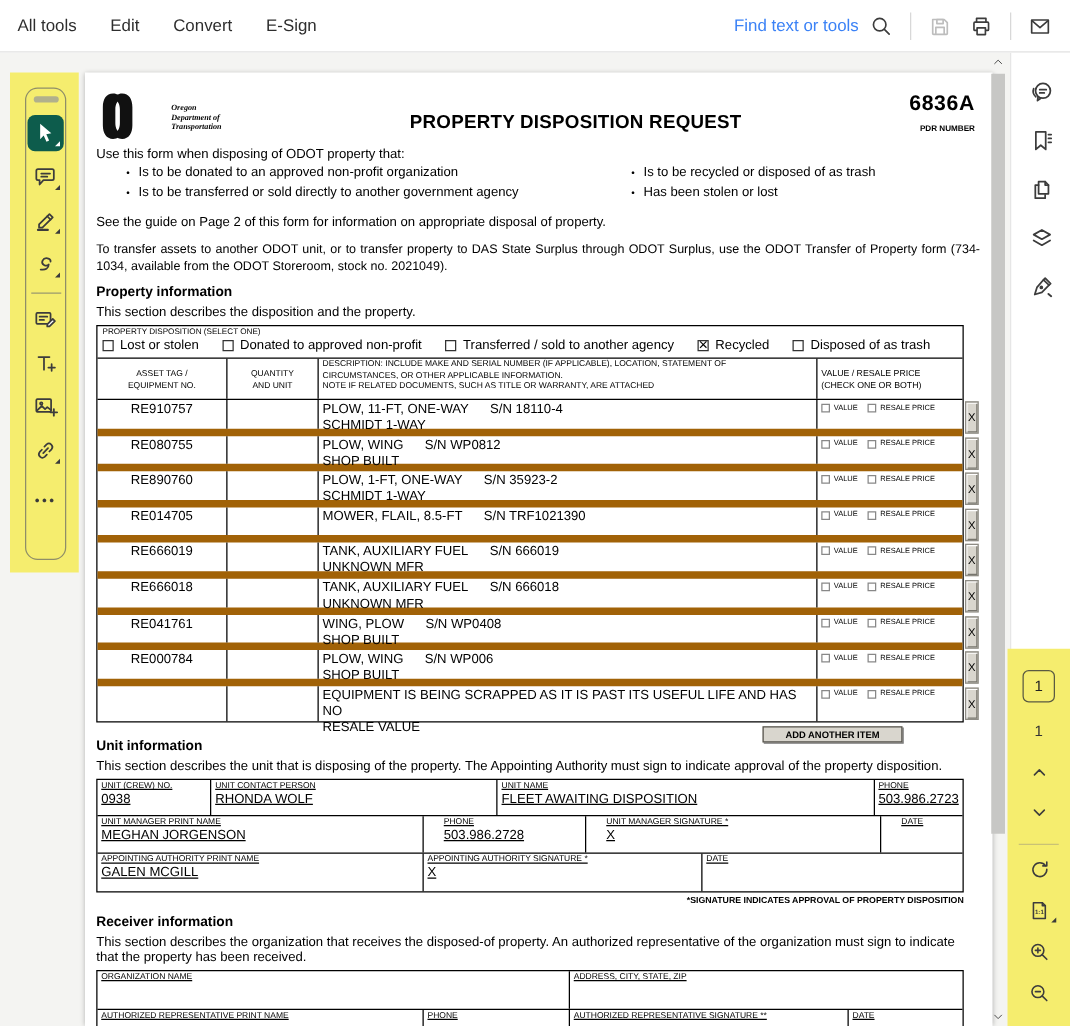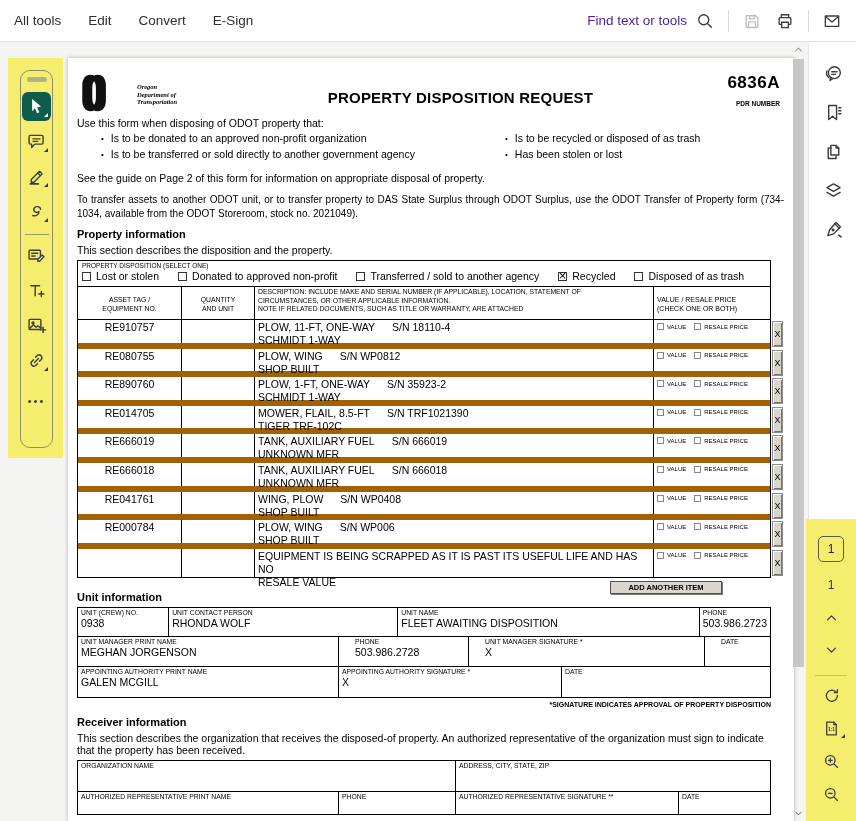--- a/index.html
+++ b/index.html
@@ -16,21 +16,21 @@
   }
   
   .topbar{
     height:42px;background:#fff;border-bottom:1px solid var(--border);
     display:flex;align-items:center;justify-content:space-between;
     padding:0 14px;position:relative;z-index:5;
   }
   .menus{display:flex;gap:27px;font-size:13.5px;color:#2e2e2e;}
   .menus span{cursor:default;}
   .topright{display:flex;align-items:center;gap:13px;}
-  .findbtn{display:flex;align-items:center;gap:8px;font-size:13.5px;color:#4c1d95;}
+  .findbtn{display:flex;align-items:center;gap:8px;font-size:13.5px;color:#3b82f6;}
   .vdiv{width:1px;height:22px;background:#d8d8d8;}
   .tb-ic{width:20px;height:20px;display:block;}
   .ic-stroke{stroke:var(--ink);fill:none;stroke-width:1.6;stroke-linecap:round;stroke-linejoin:round;}
   .ic-dis{stroke:#bdbdbd;}
   
   .workspace{position:relative;width:856px;height:779px;background:#f4f4f2;overflow:hidden;}
   
   .left-coach{position:absolute;left:8px;top:16px;width:55px;height:400px;background:var(--yellow);}
   .ltb{
     position:absolute;left:12px;top:12px;width:33px;height:378px;
@@ -108,21 +108,21 @@
     font-size:9px;display:flex;align-items:center;justify-content:center;padding:0;cursor:pointer;
     font-family:"Liberation Sans",sans-serif;
   }
   .add-btn{
     display:block;margin:3px 62px 0 auto;width:112px;height:13px;
     background:#d9d6ce;border:1px solid #55534c;box-shadow:1px 1px 0 #777;
     font-size:7.5px;font-weight:bold;line-height:11px;text-align:center;padding:0;cursor:pointer;
     font-family:"Liberation Sans",sans-serif;
   }
   
-  .gtable{border:1px solid #000;width:694px;margin-top:4px;}
+  .gtable{border:1px solid #000;width:694px;margin-top:4px;text-decoration:underline;}
   .grow{display:flex;border-bottom:1px solid #000;}
   .grow:last-child{border-bottom:none;}
   .gcell{border-right:1px solid #000;padding:1px 3px 2px;}
   .gcell:last-child{border-right:none;}
   .glbl{font-size:6.8px;}
   .gval{font-size:10.5px;margin-top:1px;}
   .w-a{width:93px;}.w-b{width:308px;}.w-c{width:234px;}.w-d{flex:1;}
   .w-e{width:261px;}.w-f{width:117px;}.w-g{width:223px;}.w-h{flex:1;}
   .w-i{width:378px;}.w-j{flex:1;}
   .r1{height:29px;}.r2{height:30px;gap:13px;}.r3{height:30px;}.rr1{height:31px;}.rr2{height:22px;}
@@ -419,21 +419,20 @@
                 <span>RESALE PRICE</span>
               </span>
             </div>
           <button class="xbtn">X</button>
         </div>
         <div class="drow">
           <div class="c1">RE014705</div>
           <div class="c2"></div>
           <div class="c3">
               <div><span>MOWER, FLAIL, 8.5-FT</span><span class="serial">S/N TRF1021390</span></div>
-              <div>TIGER TRF-102C</div>
             </div>
           <div class="c4 vcell">
               <span class="vopt">
                 <span class="vcb"></span>
                 <span>VALUE</span>
               </span>
               <span class="vopt">
                 <span class="vcb"></span>
                 <span>RESALE PRICE</span>
               </span>
@@ -532,20 +531,21 @@
                 <span class="vcb"></span>
                 <span>RESALE PRICE</span>
               </span>
             </div>
           <button class="xbtn">X</button>
         </div>
       </div>
       <button class="add-btn">ADD ANOTHER ITEM</button>
 
       <div class="sec-head" style="margin-top:-3px;">Unit information</div>
+      <div class="sec-desc" style="width:694px;">This section describes the unit that is disposing of the property. The Appointing Authority must sign to indicate approval of the property disposition.</div>
       <div class="gtable">
         <div class="grow r1">
           <div class="gcell w-a">
               <div class="glbl">UNIT (CREW) NO.</div>
               <div class="gval">0938</div>
             </div>
           <div class="gcell w-c">
               <div class="glbl">UNIT CONTACT PERSON</div>
               <div class="gval">RHONDA WOLF</div>
             </div>

